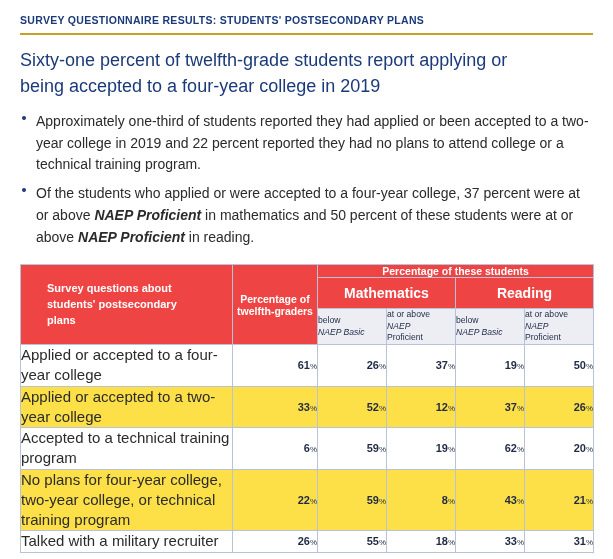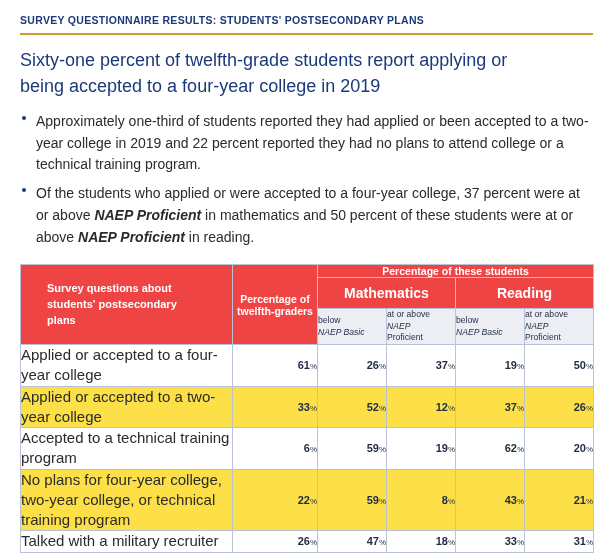--- a/index.html
+++ b/index.html
@@ -218,21 +218,21 @@
         <td class="qcell">No plans for four-year college, two-year college, or technical training program</td>
         <td class="val"><span>22</span><span class="pct">%</span></td>
         <td class="val"><span>59</span><span class="pct">%</span></td>
         <td class="val"><span>8</span><span class="pct">%</span></td>
         <td class="val"><span>43</span><span class="pct">%</span></td>
         <td class="val"><span>21</span><span class="pct">%</span></td>
       </tr>
       <tr>
         <td class="qcell">Talked with a military recruiter</td>
         <td class="val"><span>26</span><span class="pct">%</span></td>
-        <td class="val"><span>47</span><span class="pct">%</span></td>
+        <td class="val"><span>55</span><span class="pct">%</span></td>
         <td class="val"><span>18</span><span class="pct">%</span></td>
         <td class="val"><span>33</span><span class="pct">%</span></td>
         <td class="val"><span>31</span><span class="pct">%</span></td>
       </tr>
     </tbody>
   </table>
 
 </div>
 
 </body></html>

